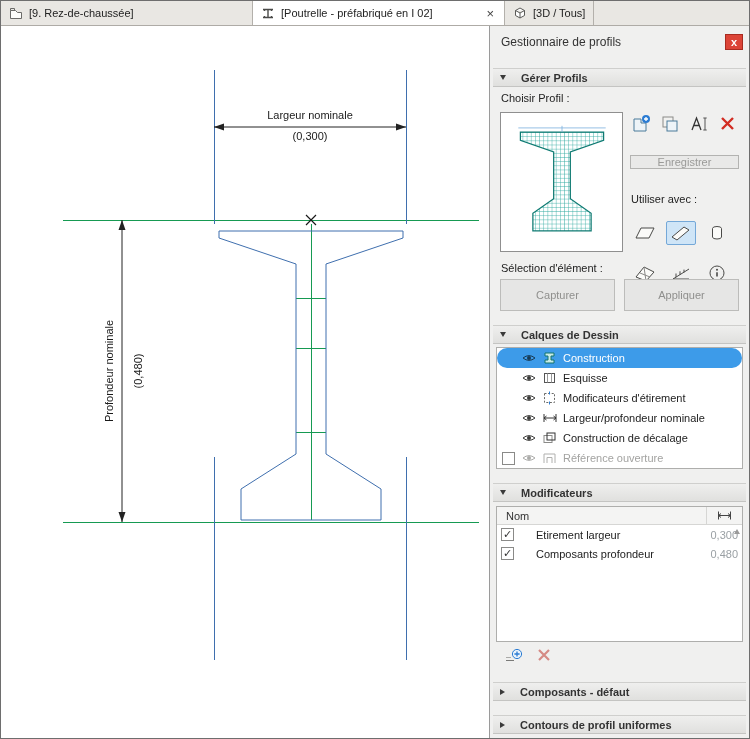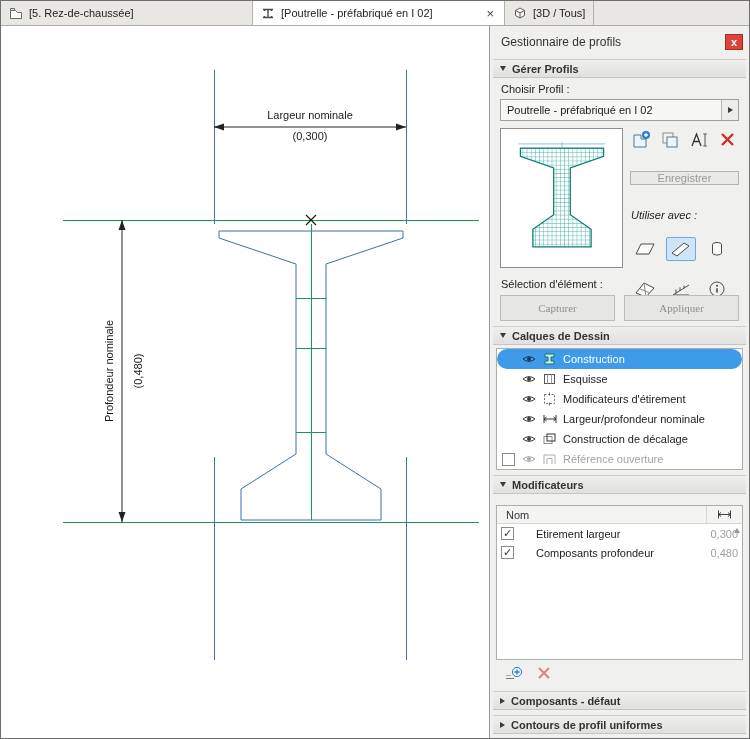--- a/index.html
+++ b/index.html
@@ -21,59 +21,59 @@
   .canvas { width:488px; background:#ffffff; position:relative; overflow:hidden; }
   .canvas svg { display:block; }
   .dimt { font-family:"Liberation Sans", sans-serif; font-size:11px; fill:#1a1a1a; }
 
   
   .panel { width:260px; background:#f0f0ef; border-left:1px solid #9a9a9a; display:flex; flex-direction:column; padding:4px 3px 4px 3px; min-height:0; }
   .ptitle { height:24px; display:flex; align-items:center; padding:0 3px 0 8px; font-size:12px; color:#333; flex:0 0 auto; }
   .ptitle .sp { flex:1; }
   .closebtn { width:18px; height:16px; background:#dc4437; border:1px solid #a82b20; color:#fff; font-size:11px; font-weight:bold; display:flex; align-items:center; justify-content:center; line-height:1; }
 
-  .sechdr { height:19px; margin-top:5px; background:linear-gradient(#efefee,#e0e0de); border-top:1px solid #cfcfcd; border-bottom:1px solid #c4c4c2; display:flex; align-items:center; gap:6px; padding:4px 7px; font-weight:bold; color:#333; flex:0 0 auto; }
+  .sechdr { height:19px; margin-top:14px; background:linear-gradient(#efefee,#e0e0de); border-top:1px solid #cfcfcd; border-bottom:1px solid #c4c4c2; display:flex; align-items:center; gap:15px; padding:4px 7px; font-weight:bold; color:#333; flex:0 0 auto; }
   .tri-d { width:0; height:0; border-left:3.5px solid transparent; border-right:3.5px solid transparent; border-top:5px solid #3a3a3a; }
   .tri-r { width:0; height:0; border-top:3.5px solid transparent; border-bottom:3.5px solid transparent; border-left:5px solid #3a3a3a; }
   .tri-u { width:0; height:0; border-left:3.5px solid transparent; border-right:3.5px solid transparent; border-bottom:5px solid #9a9a9a; }
 
   .plabel { padding:5px 8px 1px; color:#222; flex:0 0 auto; }
   .plabel.tight { padding-top:10px; }
 
   .dropdown { margin:3px 7px 0; height:22px; background:#f7f7f6; border:1px solid #9f9f9f; display:flex; align-items:center; flex:0 0 auto; }
   .dropdown .name { flex:1; padding-left:6px; overflow:hidden; white-space:nowrap; }
   .ddbtn { width:17px; align-self:stretch; border-left:1px solid #b5b5b5; background:#ededec; display:flex; align-items:center; justify-content:center; }
 
   .previewrow { display:flex; gap:7px; margin:7px 7px 0; flex:0 0 auto; height:140px; }
   .preview { width:124px; height:140px; background:#fff; border:1px solid #8f8f8f; display:flex; align-items:center; justify-content:center; }
   .pvcol { flex:1; display:flex; flex-direction:column;gap:12px; }
   .tools4 { display:flex; align-items:center; gap:7px; padding-top:2px; }
   .toolico { width:22px; height:20px; display:flex; align-items:center; justify-content:center; }
   .btn { height:21px; margin-top:9px; background:#e9e9e8; border:1px solid #b3b3b1; color:#9a9a98; font-family:"Liberation Sans", sans-serif; font-size:11px; }
-  .uselabel { padding:12px 0 0 1px; color:#222;font-style:italic; }
+  .uselabel { padding:12px 0 0 1px; color:#222; }
   .userow { display:flex; gap:6px; margin-top:4px; align-items:center; }
   .uicon { width:30px; height:24px; display:flex; align-items:center; justify-content:center; border:1px solid transparent; border-radius:2px; }
   .uicon.selected { background:#cfe5f7; border:1px solid #74a8d8; }
 
   .btnrow { display:flex; gap:9px; margin:4px 7px 0; flex:0 0 auto; }
-  .btn2 { flex:1; height:26px; background:#e6e6e5; border:1px solid #bcbcba; color:#8f8f8d; font-family:Liberation Serif, serif; font-size:11px; }
+  .btn2 { flex:1; height:32px; background:#e6e6e5; border:1px solid #bcbcba; color:#8f8f8d; font-family:Liberation Sans, sans-serif; font-size:11px; }
 
   .layers { margin:3px 3px 0; background:#fff; border:1px solid #aeaeac; flex:0 0 auto; }
   .lrow { height:20px; display:flex; align-items:center; gap:5px; padding-left:4px; }
   .lrow.selected { background:#3d9be9; color:#fff;border-radius:10px; }
   .lrow.disabled { color:#a3a3a1; }
   .cbslot { width:15px; display:flex; align-items:center; justify-content:center; flex:0 0 auto; }
   .eye { width:15px; display:flex; align-items:center; justify-content:center; flex:0 0 auto; }
   .licon { width:17px; display:flex; align-items:center; justify-content:center; flex:0 0 auto; }
   .llabel { white-space:nowrap; overflow:hidden; }
 
   .cb { width:13px; height:13px; background:#fff; border:1px solid #8a8a88; display:inline-flex; align-items:center; justify-content:center; font-size:11px; color:#333; line-height:1; }
   .cb.checked::after { content:"✓"; margin-top:-1px; }
 
-  .modwrap { margin:11px 3px 0; background:#fff; border:1px solid #aeaeac; flex:1; min-height:90px; display:flex; flex-direction:column; position:relative; }
+  .modwrap { margin:4px 3px 0; background:#fff; border:1px solid #aeaeac; flex:1; min-height:90px; display:flex; flex-direction:column; position:relative; }
   .mhdr { height:18px; background:#f4f4f3; border-bottom:1px solid #d6d6d4; display:flex; align-items:center; color:#333; flex:0 0 auto; }
   .mhdr .nom { flex:1; padding-left:9px; }
   .mhdr .wcol { width:36px; align-self:stretch; border-left:1px solid #d6d6d4; display:flex; align-items:center; justify-content:center; }
   .mrow { height:19px; display:flex; align-items:center; gap:22px; padding:0 4px 0 4px; }
   .mname { flex:1; white-space:nowrap; }
   .mval { width:34px; text-align:right; color:#9aa0a4; }
   .sbarr { position:absolute; right:2px; top:22px; }
 
   .modtools { display:flex; align-items:center; gap:13px; padding:5px 0 3px 11px; flex:0 0 auto; }
 
@@ -85,21 +85,21 @@
 <div class="app">
 
   <div class="tabbar">
     <div class="tab wide">
       <span class="ticon">
         <svg width="14" height="13" viewBox="0 0 14 13">
             <path d="M1.5,3.5 h5 l2,2 h4 v6 h-11 Z" fill="#fdfdfb" stroke="#6b6b68"></path>
             <path d="M1.5,3.5 v-2 h4 v2" fill="none" stroke="#6b6b68"></path>
           </svg>
       </span>
-      <span>[5. Rez-de-chaussée]</span>
+      <span>[9. Rez-de-chaussée]</span>
       <span class="sp"></span>
     </div>
     <div class="tab wide active">
       <span class="ticon">
         <svg width="14" height="13" viewBox="0 0 14 13">
             <path d="M2,2.5 h10 M7,2.5 v8 M2,10.5 h10 M3.5,2.5 v1.5 M10.5,2.5 v1.5 M3.5,10.5 v-1.5 M10.5,10.5 v-1.5" fill="none" stroke="#4a4a48" stroke-width="1.4"></path>
           </svg>
       </span>
       <span>[Poutrelle - préfabriqué en I 02]</span>
       <span class="sp"></span>
@@ -165,26 +165,20 @@
         <span class="closebtn">x</span>
       </div>
 
       <div class="sechdr">
         <span class="tri-d"></span>
         <span>Gérer Profils</span>
       </div>
 
       <div class="plabel">Choisir Profil :</div>
 
-      <div class="dropdown">
-        <span class="name">Poutrelle - préfabriqué en I 02</span>
-        <span class="ddbtn">
-          <span class="tri-r"></span>
-        </span>
-      </div>
 
       <div class="previewrow">
         <div class="preview">
           <svg width="104" height="118" viewBox="0 0 100 112">
             <defs>
               <pattern id="hatchgrid" width="4" height="4" patternUnits="userSpaceOnUse">
                 <path d="M0,0 H4 M0,0 V4" stroke="#2aa79d" stroke-width="0.8" fill="none"></path>
               </pattern>
             </defs>
             <path d="M10,8 H90 V16 L58,27 V72 L78,86 V103 H22 V86 L42,72 V27 L10,16 Z" fill="url(#hatchgrid)" stroke="#0e7a72" stroke-width="1.2"></path>

